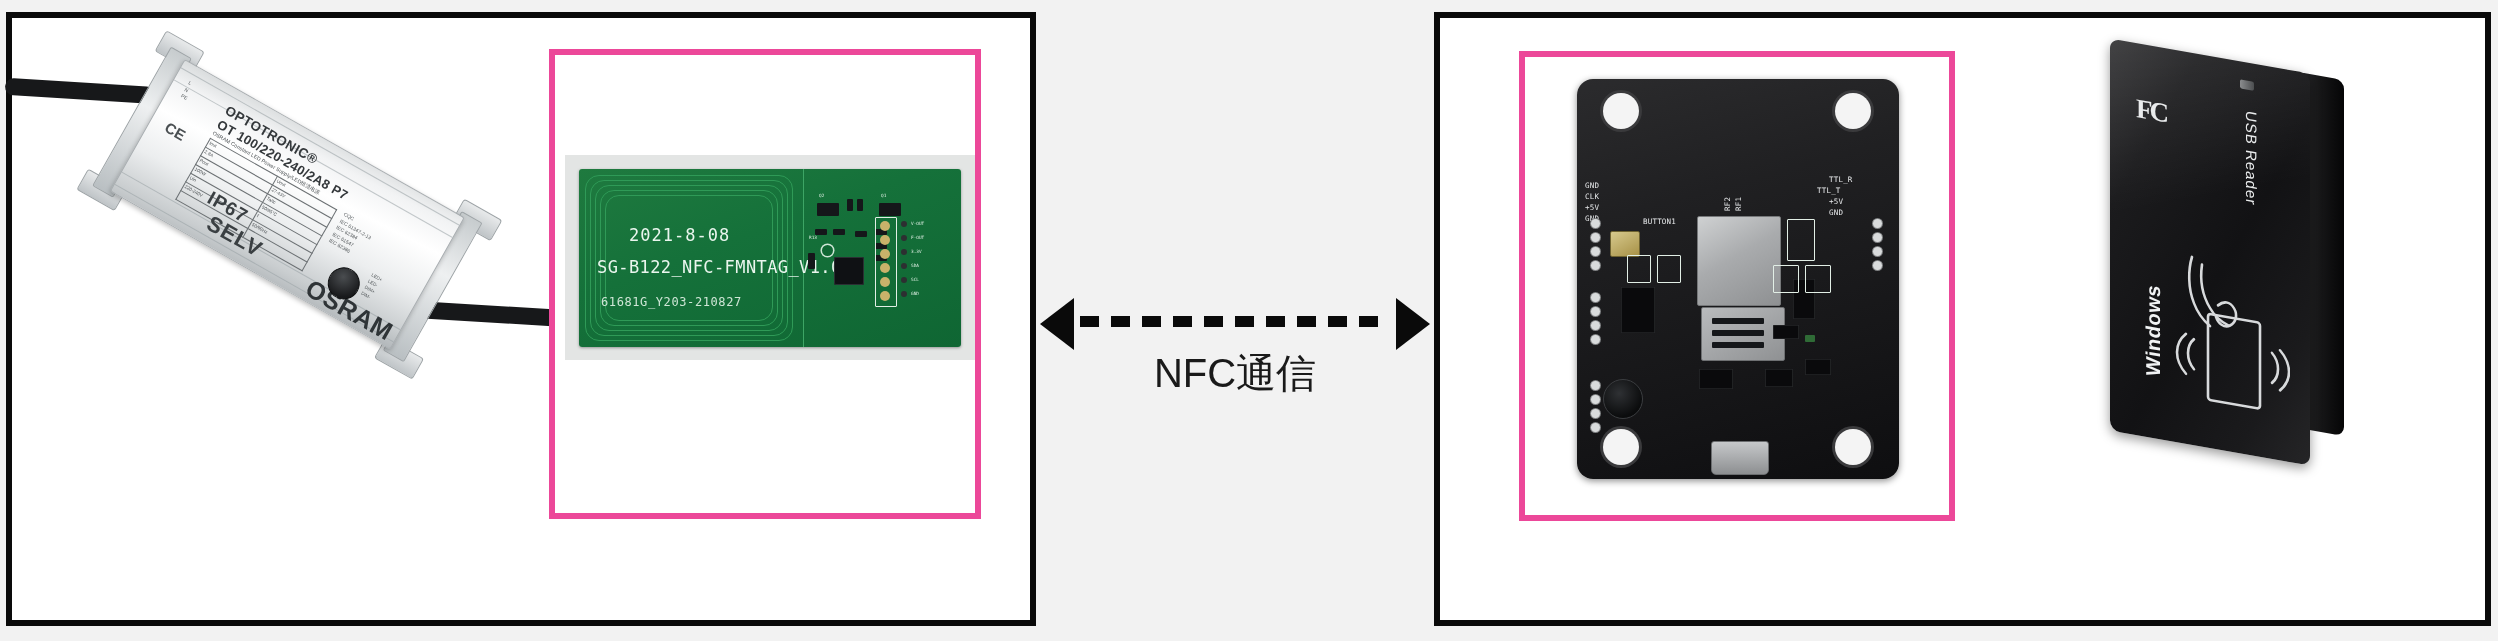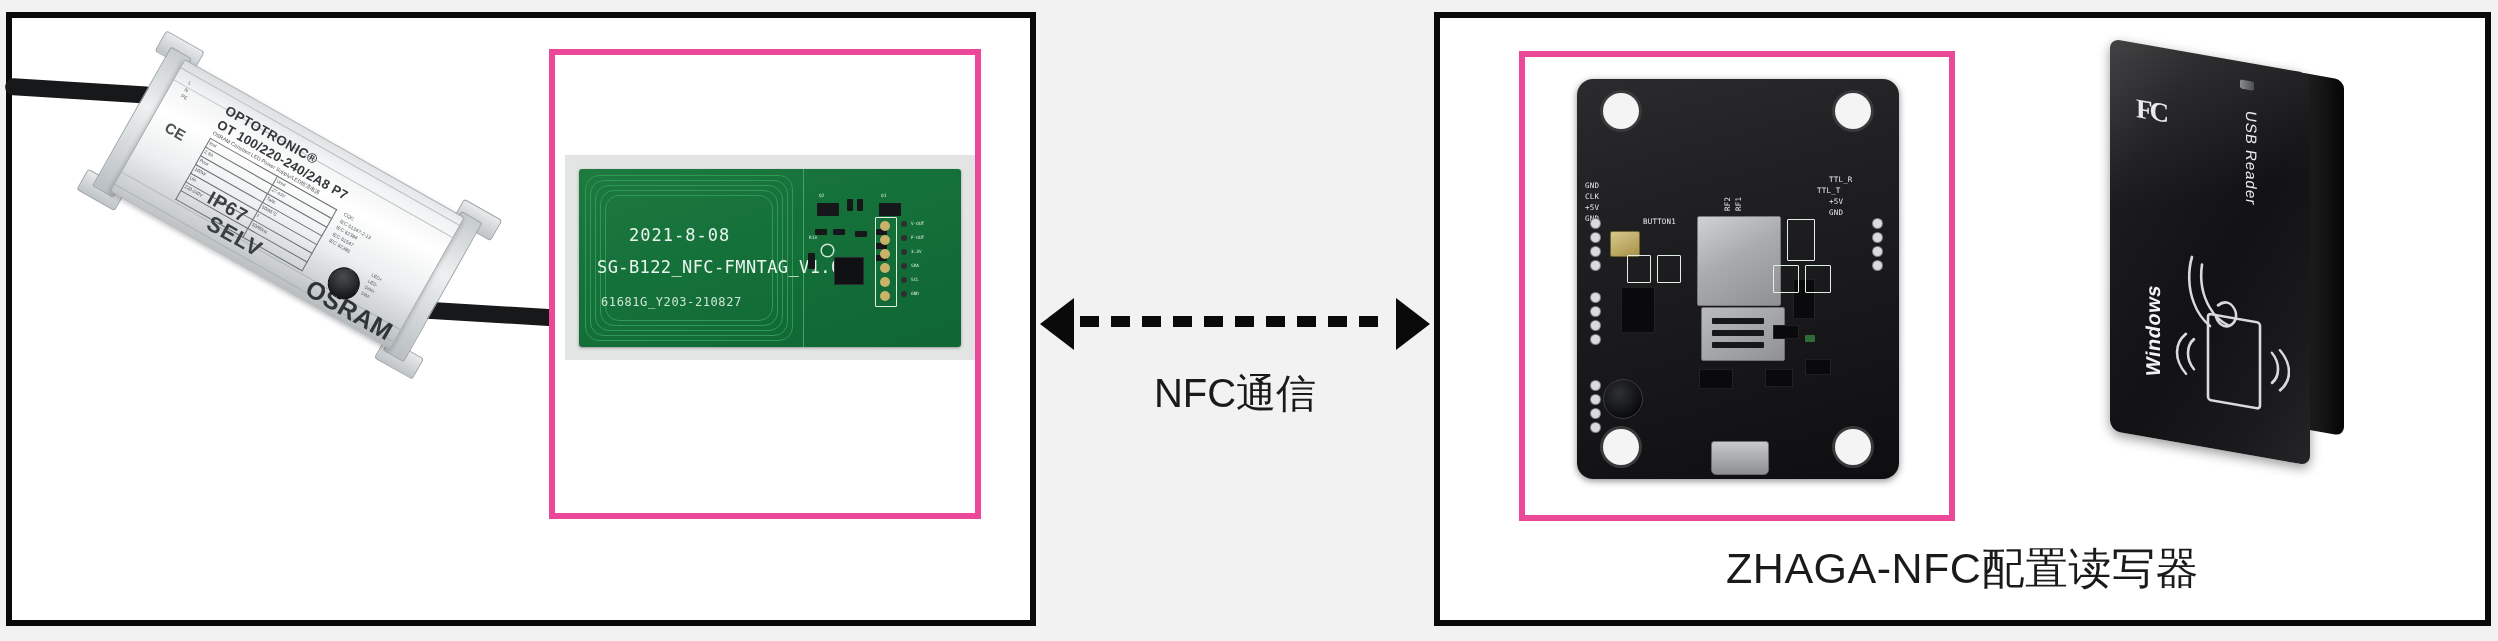--- a/index.html
+++ b/index.html
@@ -268,21 +268,21 @@
     border-bottom:26px solid transparent;
   }
   #arrow-left {left:4px;  border-right:34px solid #0a0a0a;}
   #arrow-right{right:4px; border-left:34px solid #0a0a0a;}
   #arrow-line{
     position:absolute;left:44px;right:44px;top:66px;height:11px;
     background:repeating-linear-gradient(to right,#0a0a0a 0 19px,transparent 19px 31px);
   }
   #link-label{
     position:absolute;left:0;right:0;top:96px;text-align:center;
-    font-size:40px;color:#1a1a1a;white-space:nowrap;margin-top:20px;
+    font-size:40px;color:#1a1a1a;white-space:nowrap;
   }
 </style>
 </head>
 <body>
 
 <div id="stage">
 
   <div class="panel" id="panel-left">
 
     <div id="driver-art">
@@ -538,16 +538,15 @@
             <path d="M46 58 C52 52 58 52 62 58 C66 64 64 72 58 76 C52 80 46 76 44 70"></path>
             <path d="M22 96 C14 104 14 118 22 126"></path>
             <path d="M14 92 C2 104 2 120 14 132"></path>
             <path d="M100 96 C108 104 108 118 100 126"></path>
             <path d="M108 92 C120 104 120 120 108 132"></path>
           </svg>
         </div>
       </div>
     </div>
 
-    <div class="panel-caption" style="bottom:22px;">ZHAGA-NFC配置读写器</div>
   </div>
 
 </div>
 
 </body></html>

